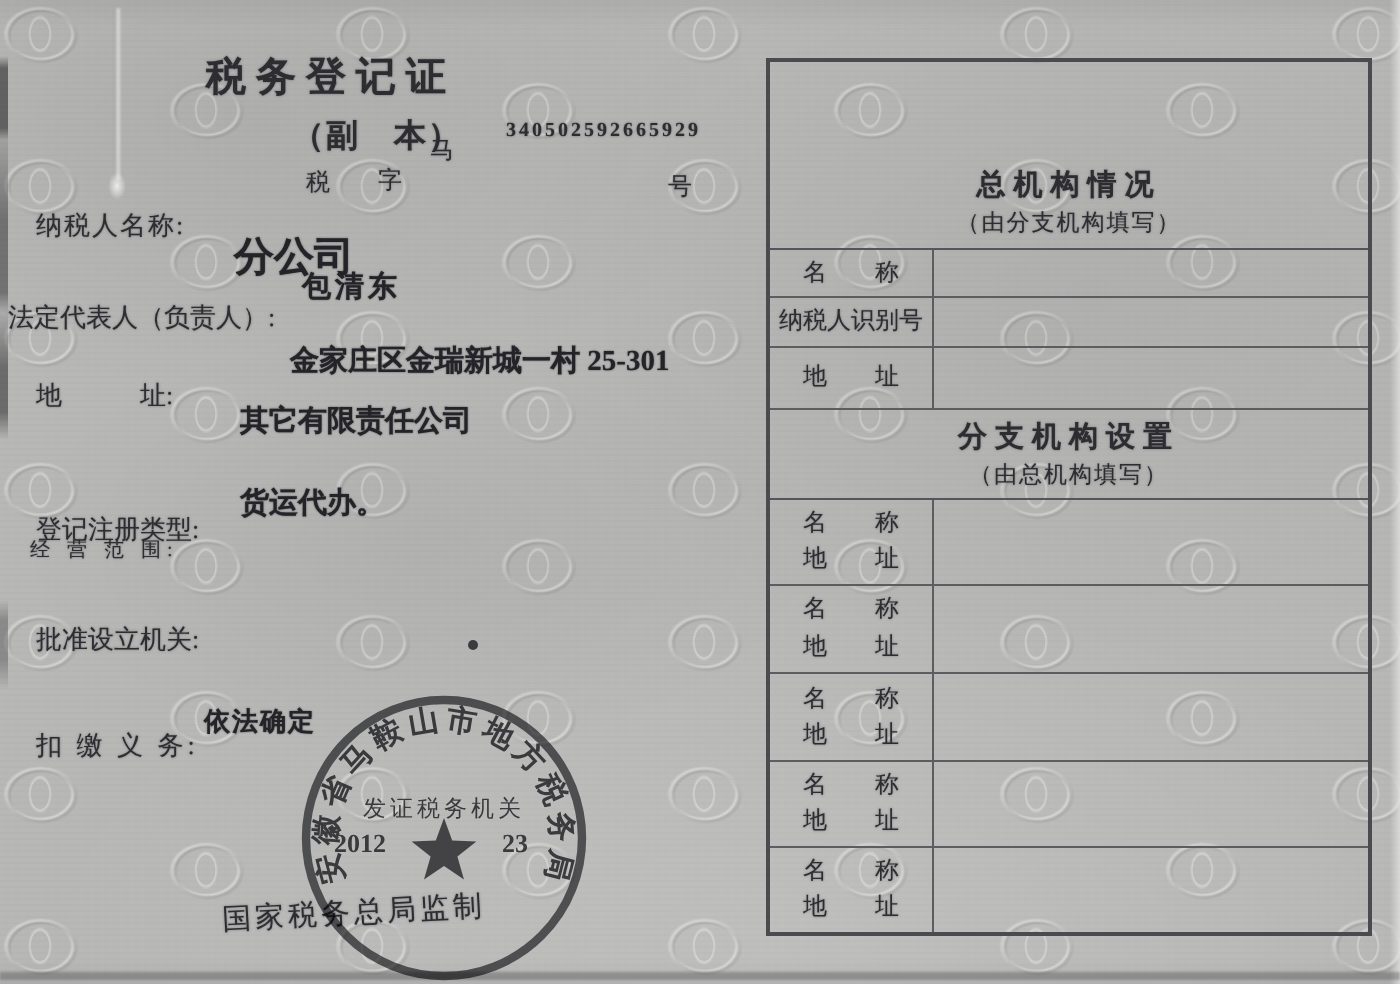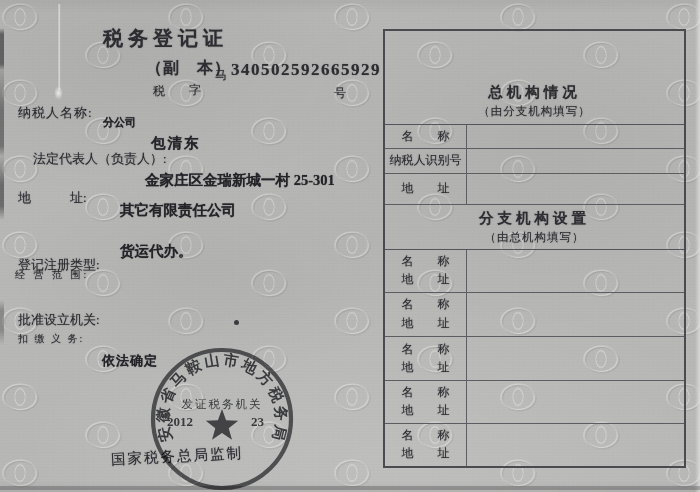--- a/index.html
+++ b/index.html
@@ -60,38 +60,38 @@
   .ink-dot { position:absolute; left:234px; top:320px; width:5px; height:5px; border-radius:50%;
     background:#26262a; opacity:.85; z-index:5; }
 
   .txt { position:absolute; z-index:6; color:#2c2c31; white-space:nowrap;
          text-shadow:0 0 1.2px rgba(40,40,46,.55); }
   .val { font-weight:bold; color:#232328; text-shadow:0 0 1px rgba(25,25,30,.65); }
 
   .title { left:103px; top:25px; font-size:20px; font-weight:bold; letter-spacing:5px; }
   .copy  { left:146px; top:58px; font-size:16px; font-weight:bold; letter-spacing:1px; }
   .region{ left:215px; top:67px; font-size:12px; }
-  .serial{ left:231px; top:60px; font-size:17px; font-weight:bold; letter-spacing:1.5px; }
+  .serial{ left:253px; top:60px; font-size:10px; font-weight:bold; letter-spacing:1.5px; }
   .w-shui{ left:153px; top:83px; font-size:12px; }
   .w-zi  { left:189px; top:82px; font-size:12px; }
   .w-hao { left:334px; top:85px; font-size:12px; }
 
   .lab-name { left:18px;  top:104px; font-size:13px; letter-spacing:1px; }
   .val-name1{ left:117px; top:95px;  font-size:14.5px; }
-  .val-name2{ left:103px; top:115px; font-size:11px; }
+  .val-name2{ left:117px; top:115px; font-size:20px; }
   .val-rep  { left:151px; top:134px; font-size:14.5px; letter-spacing:2px; }
-  .lab-rep  { left:33px;  top:150px; font-size:13px; }
+  .lab-rep  { left:4px;  top:150px; font-size:13px; }
   .val-addr { left:117px; top:171px; font-size:14.5px;margin-left:28px; }
   .lab-addr { left:18px;  top:189px; font-size:13px; }
   .val-type { left:120px; top:201px; font-size:14.5px; }
   .lab-type { left:18px;  top:227px; font-size:13px;margin-top:29px; }
   .val-scope{ left:120px; top:242px; font-size:14.5px; }
   .lab-scope{ left:15px;  top:268px; font-size:10px; letter-spacing:3px; }
   .lab-appr { left:18px;  top:311px; font-size:13px; }
-  .lab-withh{ left:18px;  top:332px; font-size:10px; letter-spacing:2px;text-align:center; }
+  .lab-withh{ left:18px;  top:364px; font-size:13px; letter-spacing:2px;text-align:center; }
   .val-withh{ left:102px; top:352px; font-size:13px; letter-spacing:1px; }
   .issuer   { left:111px; top:447px; font-size:14.5px; letter-spacing:2px; transform:rotate(-3deg); }
 
   
   .panel { position:absolute; left:383px; top:29px; width:303px; height:439px; z-index:6;
            border:2px solid #4a4a4f; display:flex; flex-direction:column;
            color:#2c2c31; text-shadow:0 0 1.2px rgba(40,40,46,.5); }
   .sect-head { display:flex; flex-direction:column; align-items:center; justify-content:center;
                border-bottom:1.5px solid #54545a; }
   .sect-head .t { font-size:14.5px; font-weight:bold; letter-spacing:4px; }

